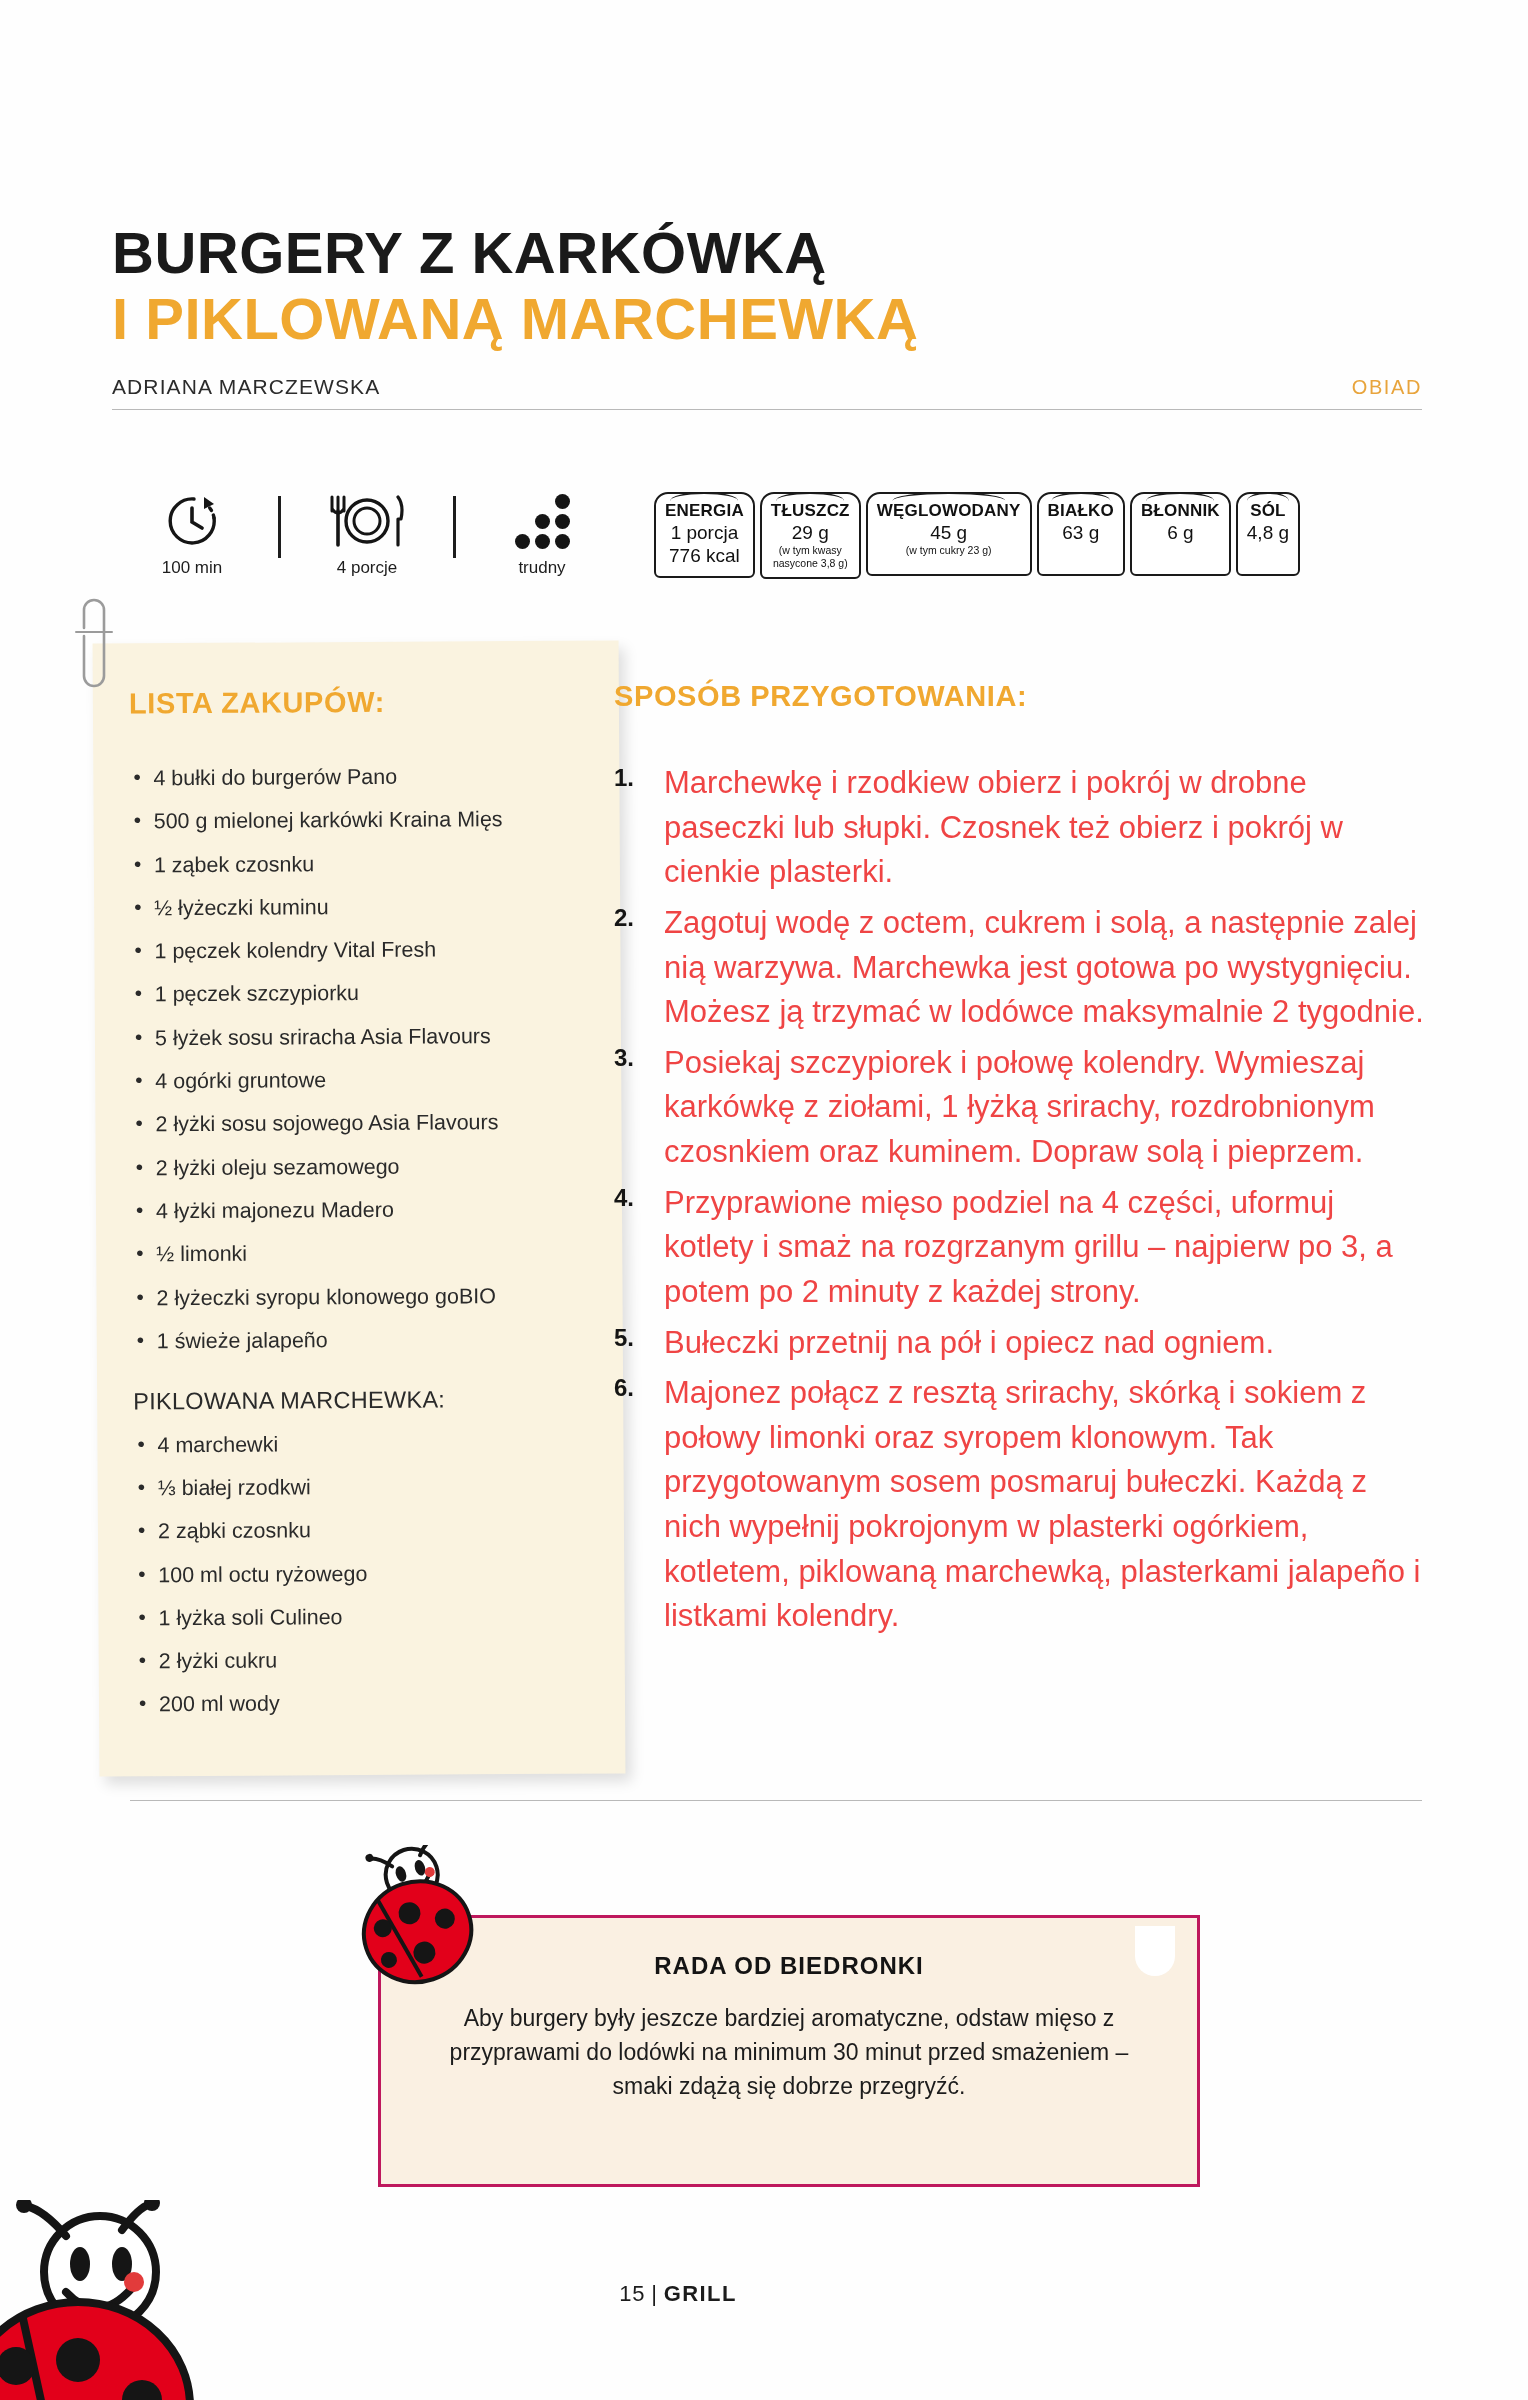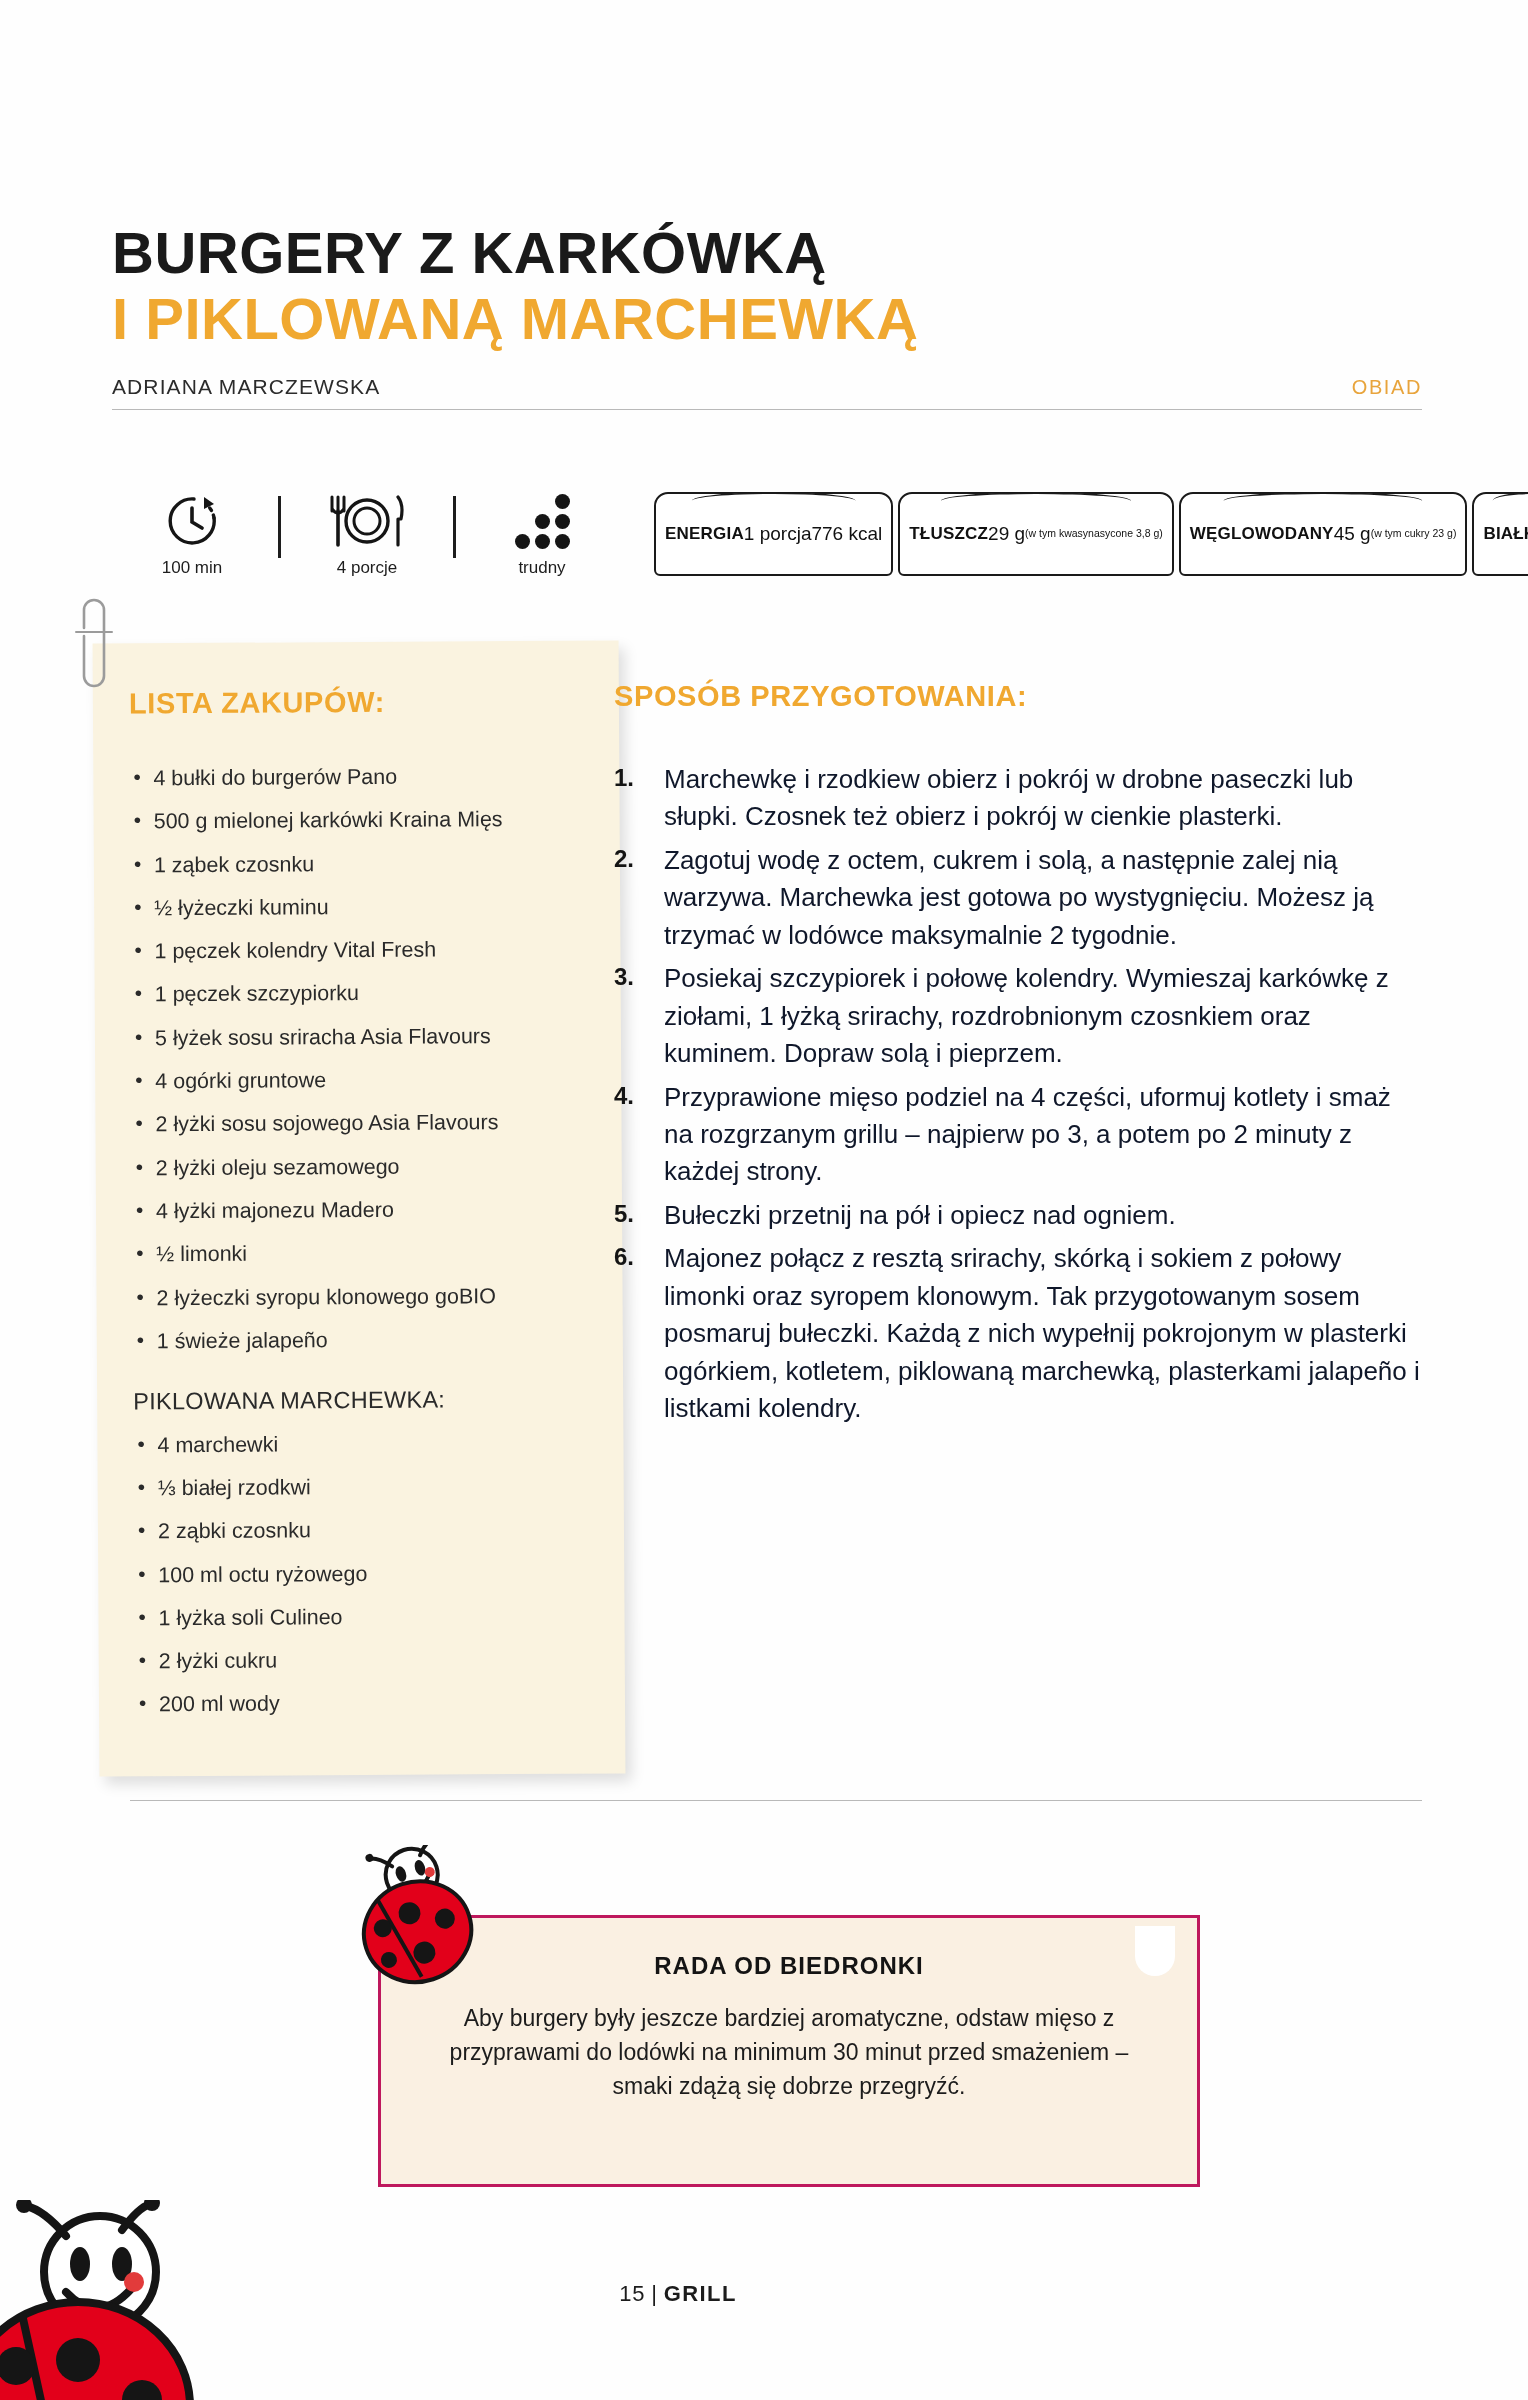--- a/index.html
+++ b/index.html
@@ -137,21 +137,21 @@
     gap: 5px;
     margin-left: 48px;
   }
 
   .nutri-cell {
     border: 2.5px solid #1a1a1a;
     border-radius: 14px 14px 6px 6px;
     padding: 7px 9px 8px 9px;
     min-height: 84px;
     display: flex;
-    flex-direction: row;
+    flex-direction: column;
     align-items: center;
     justify-content: flex-start;
     text-align: center;
     background: #fff;
     position: relative;
   }
   .nutri-cell::before {
     content: "";
     position: absolute;
     top: -2.5px; left: 50%;
@@ -268,22 +268,22 @@
   .step-num {
     font-size: 24px;
     font-weight: bold;
     color: #141414;
     width: 50px;
     flex: none;
     line-height: 1.44;
   }
 
   .step-text {
-    font-size: 26px;
-    color: #0f172a;
+    font-size: 31px;
+    color: #ef4444;
     line-height: 1.44;
     flex: 1;
   }
 
   
   .bottom-rule {
     position: absolute;
     left: 130px;
     top: 1800px;
     width: 1292px;

